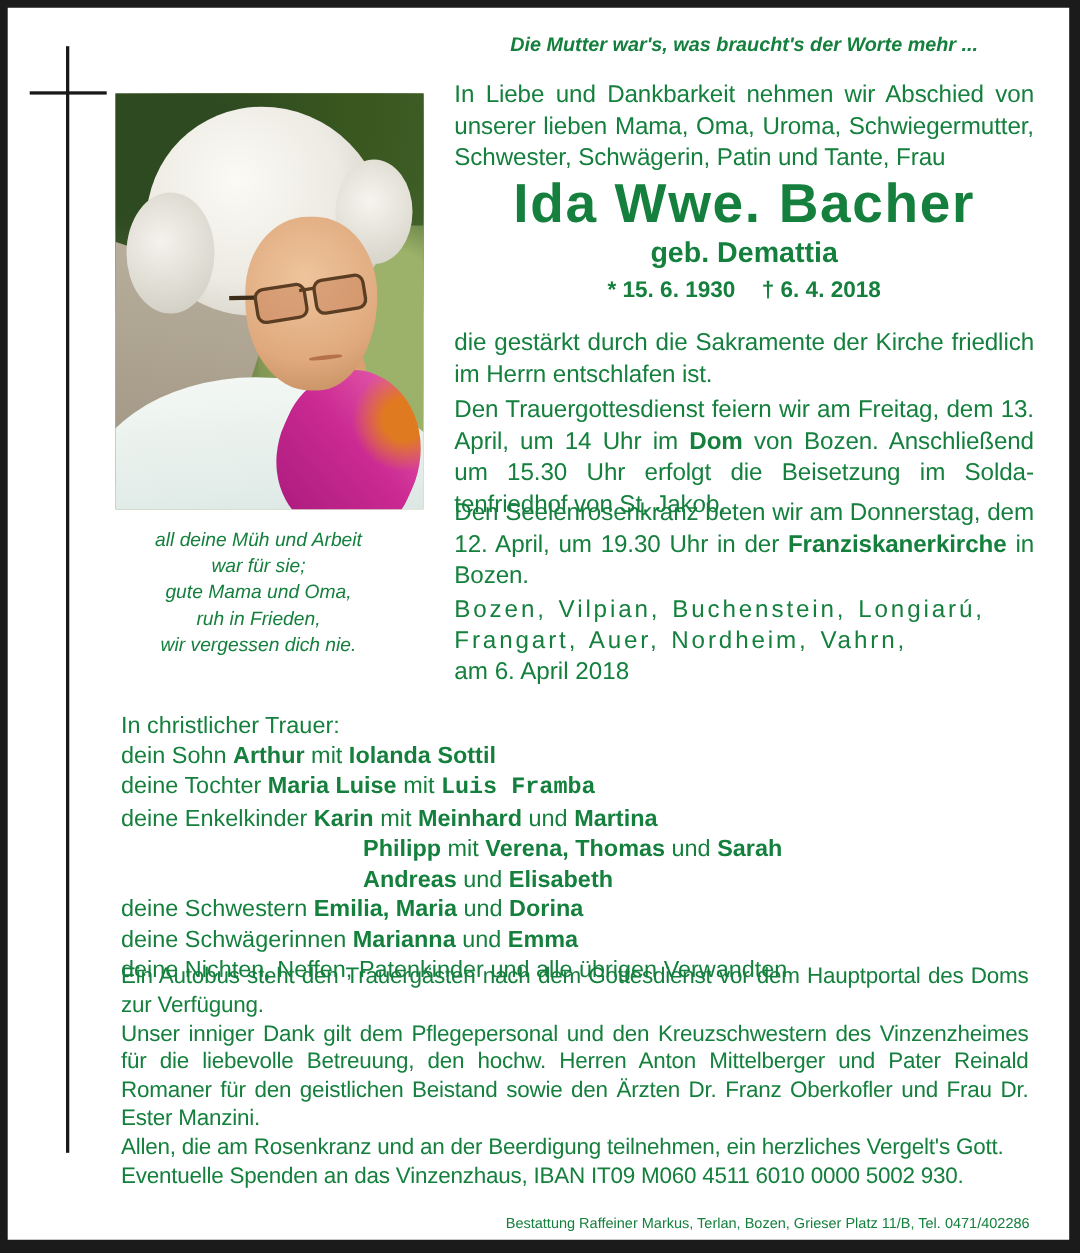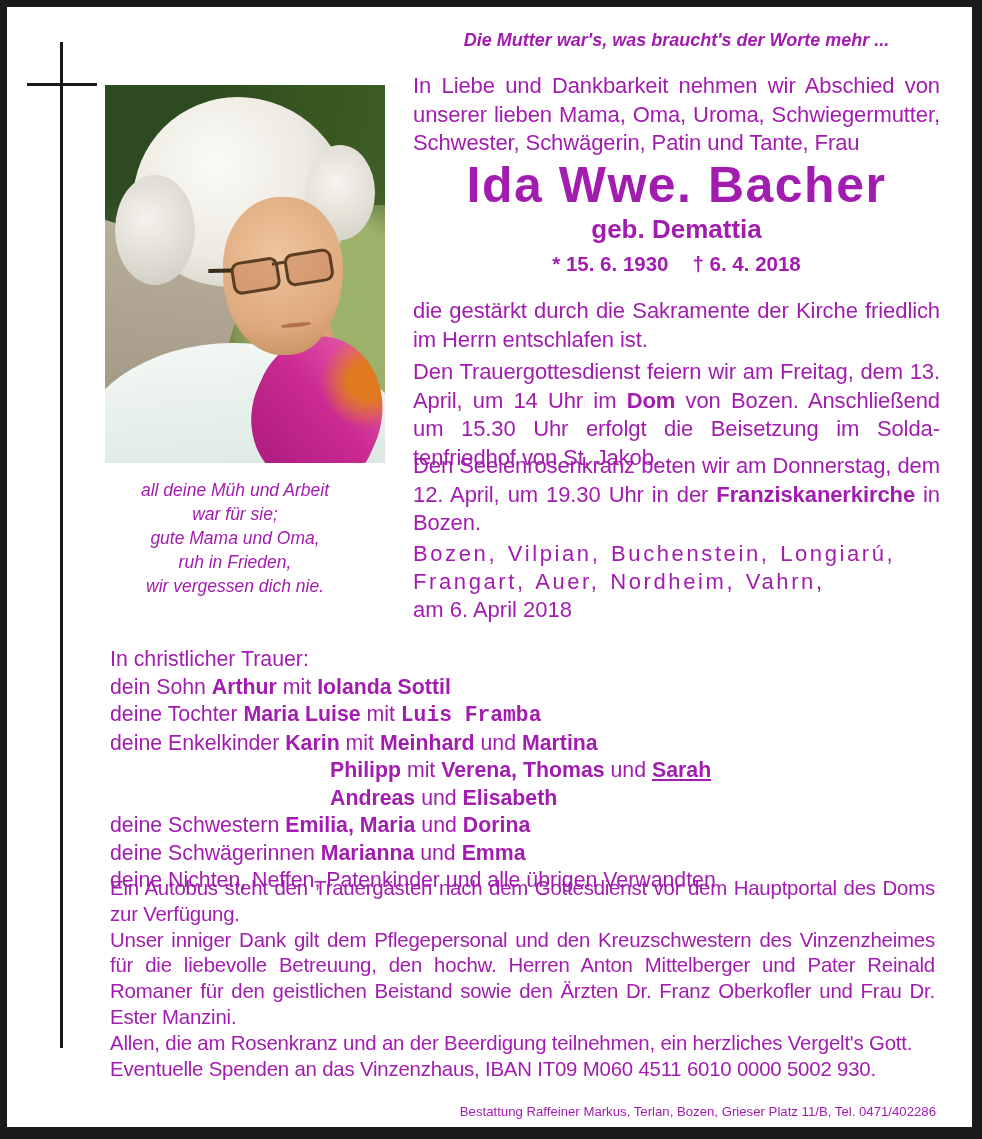--- a/index.html
+++ b/index.html
@@ -1,17 +1,17 @@
 <!DOCTYPE html>
 <html lang="de"><head>
 <meta charset="utf-8">
 <style>
   html,body{margin:0;padding:0;background:#ffffff;}
   .page{position:relative;width:982px;height:1139px;background:#fff;overflow:hidden;
-        font-family:"Liberation Sans",sans-serif;color:#a21caf;}
+        font-family:"Liberation Sans",sans-serif;color:#15803d;}
   .frame{position:absolute;inset:0;border:7px solid #1b1b1b;border-right-width:10px;
          border-bottom-width:12px;pointer-events:none;z-index:50;}
   
   .cross-v{position:absolute;left:60px;top:42px;width:3px;height:1006px;background:#191919;}
   .cross-h{position:absolute;left:27px;top:83px;width:70px;height:3px;background:#191919;}
   
   .photo{position:absolute;left:105px;top:85px;width:280px;height:378px;overflow:hidden;
          background:linear-gradient(100deg,#5a6b42 0%,#66793f 30%,#7e9251 55%,#93a763 80%,#9db36b 100%);}
   .ph-foliage{position:absolute;left:-20px;top:-30px;width:340px;height:230px;
     background:
@@ -135,21 +135,21 @@
     <div>gute Mama und Oma,</div>
     <div>ruh in Frieden,</div>
     <div>wir vergessen dich nie.</div>
   </div>
 
   <div class="family">
     <div>In christlicher Trauer:</div>
     <div><span>dein Sohn </span><span style="font-weight: bold;">Arthur</span><span> mit </span><span style="font-weight: bold; margin-top: 17px;">Iolanda Sottil</span></div>
     <div><span>deine Tochter </span><span style="font-weight: bold;">Maria Luise</span><span> mit </span><span style="font-weight: bold; font-family: Liberation Mono, monospace;">Luis Framba</span></div>
     <div><span>deine Enkelkinder </span><span style="font-weight: bold;">Karin</span><span> mit </span><span style="font-weight: bold;">Meinhard</span><span> und </span><span style="font-weight: bold;">Martina</span></div>
-    <div class="indent"><span style="font-weight: bold;">Philipp</span><span> mit </span><span style="font-weight: bold;">Verena, Thomas</span><span> und </span><span style="font-weight: bold; text-decoration: underline;">Sarah</span></div>
+    <div class="indent"><span style="font-weight: bold;">Philipp</span><span> mit </span><span style="font-weight: bold;">Verena, Thomas</span><span> und </span><span style="font-weight: bold;">Sarah</span></div>
     <div class="indent"><span style="font-weight: bold;">Andreas</span><span> und </span><span style="font-weight: bold;">Elisabeth</span></div>
     <div><span>deine Schwestern </span><span style="font-weight: bold;">Emilia, Maria</span><span> und </span><span style="font-weight: bold;">Dorina</span></div>
     <div><span>deine Schwägerinnen </span><span style="font-weight: bold;">Marianna</span><span> und </span><span style="font-weight: bold;">Emma</span></div>
     <div><span>deine Nichten, Neffen, Patenkinder und alle übrigen Verwandten</span></div>
   </div>
 
   <div class="notes">
     <p>Ein Autobus steht den Trauergästen nach dem Gottesdienst vor dem Hauptportal des Doms zur Verfügung.</p>
     <p>Unser inniger Dank gilt dem Pflegepersonal und den Kreuzschwestern des Vinzenz­heimes für die liebevolle Betreuung, den hochw. Herren Anton Mittelberger und Pater Reinald Romaner für den geistlichen Beistand sowie den Ärzten Dr. Franz Oberkofler und Frau Dr. Ester Manzini.</p>
     <p>Allen, die am Rosenkranz und an der Beerdigung teilnehmen, ein herzliches Vergelt's Gott.</p>

